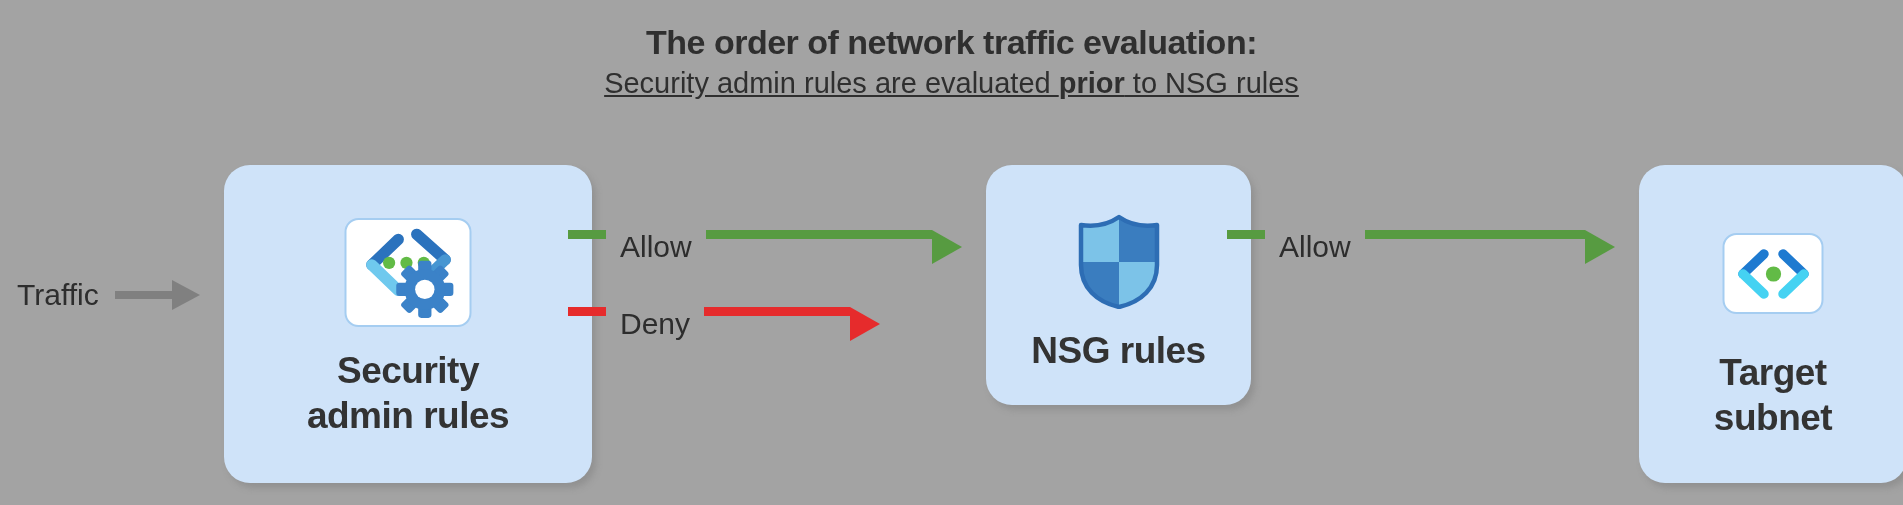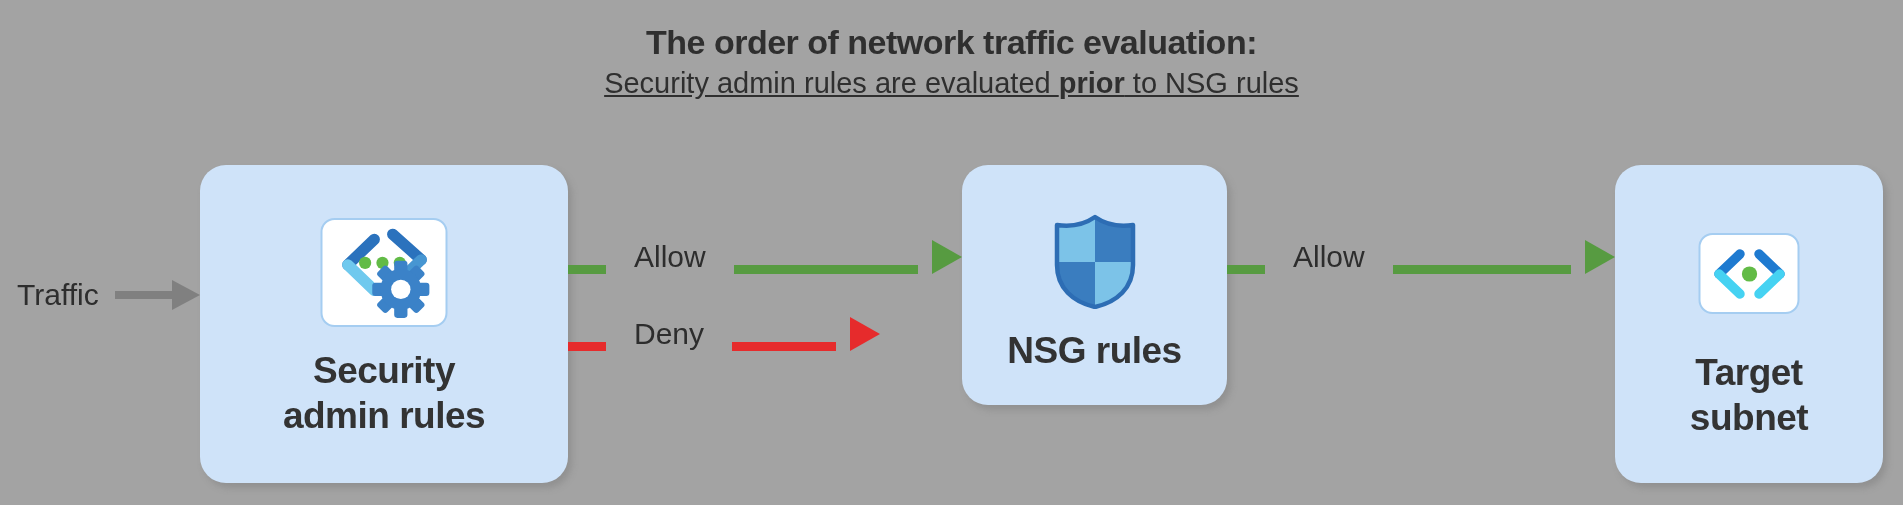--- a/index.html
+++ b/index.html
@@ -22,20 +22,21 @@
     position:absolute;left:17px;top:295px;width:183px;height:44px;
     transform:translateY(-50%);display:flex;align-items:center;
   }
   .traffic .t-label{font-size:30px;color:#2d2d2d;padding-right:16px;white-space:nowrap;}
   .traffic .t-shaft{flex:1;height:8px;}
   .traffic .t-head{width:0;height:0;border-top:15px solid transparent;border-bottom:15px solid transparent;border-left:28px solid #808080;}
   
   .node{
     position:absolute;border-radius:26px;
     box-shadow:4px 5px 6px rgba(125,125,125,0.45);
+    margin-left:24px;
   }
   .node-security{left:200px;top:165px;width:368px;height:318px;}
   .node-nsg{left:962px;top:165px;width:265px;height:240px;text-decoration:underline;}
   .node-target{left:1615px;top:165px;width:268px;height:318px;}
   .icon-tile{
     position:absolute;left:50%;transform:translateX(-50%);
     background:#ffffff;border:2px solid #a5cdf1;border-radius:14px;
     display:flex;align-items:center;justify-content:center;
   }
   .tile-security{top:53px;width:123px;height:105px;}
@@ -43,23 +44,22 @@
   .shield-wrap{position:absolute;left:50%;transform:translateX(-50%);top:48px;width:88px;height:96px;}
   .node-label{
     position:absolute;left:0;width:100%;text-align:center;
     font-size:37px;font-weight:bold;line-height:45px;color:#333333;letter-spacing:-0.5px;
   }
   .label-security{top:183px;}
   .label-nsg{top:163px;}
   .label-target{top:185px;}
   
   .arrow{
-    position:absolute;display:flex;align-items:flex-end;height:44px;
+    position:absolute;display:flex;align-items:flex-start;height:44px;
     transform:translateY(-50%);
-    gap:14px;
   }
   .arrow-allow-1{left:568px;top:252px;width:394px;}
   .arrow-deny{left:568px;top:329px;width:312px;}
   .arrow-allow-2{left:1227px;top:252px;width:388px;}
   .arrow-always{left:568px;top:449px;width:1047px;}
   .a-stub{width:38px;height:9px;flex:none;}
   .a-label{font-size:30px;color:#2d2d2d;padding:0 14px;white-space:nowrap;}
   .a-shaft{flex:1;height:9px;}
   .a-head{width:0;height:0;flex:none;border-top:17px solid transparent;border-bottom:17px solid transparent;border-left-width:30px;border-left-style:solid;}
 </style>

